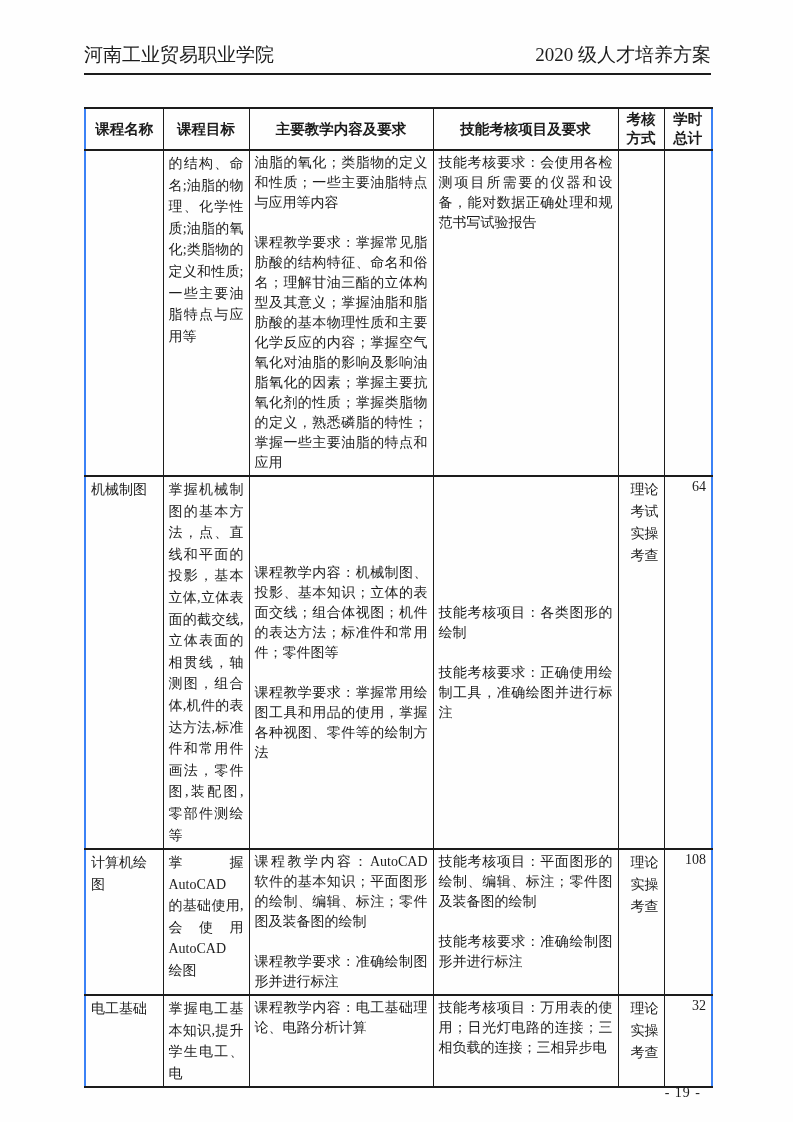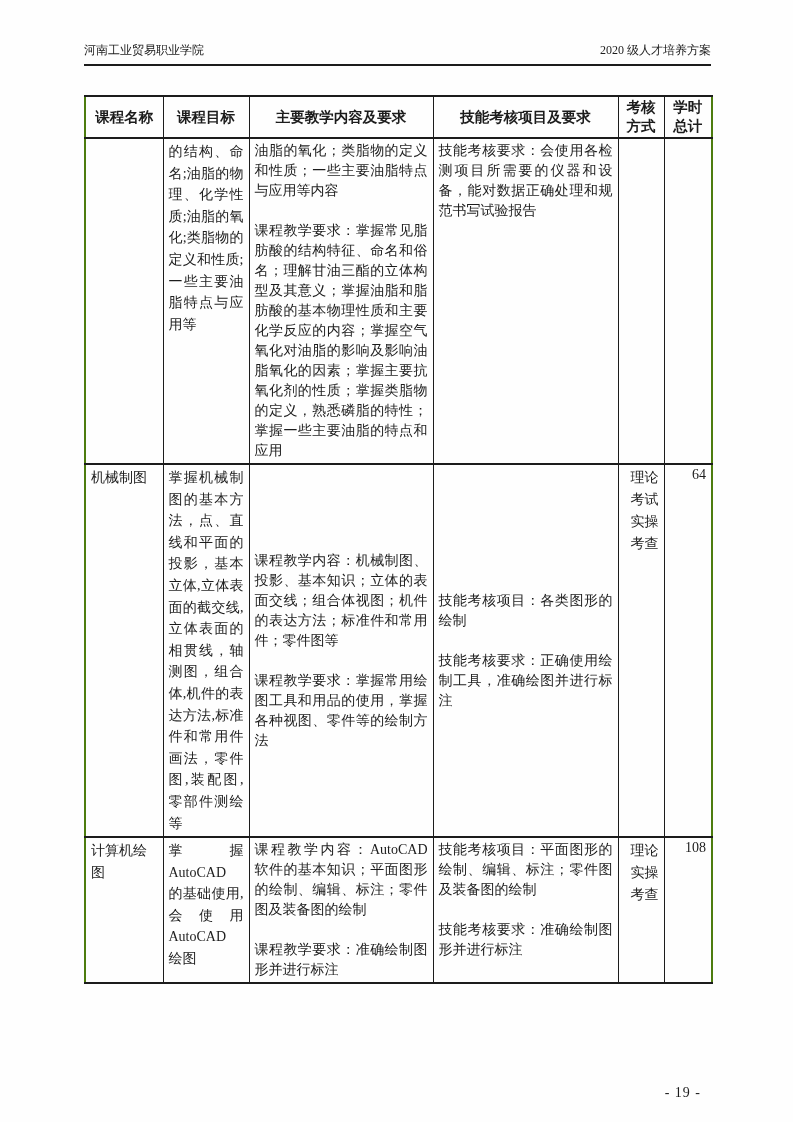--- a/index.html
+++ b/index.html
@@ -9,30 +9,30 @@
     width: 793px; height: 1122px;
     background: #fefefe;
     font-family: "Liberation Serif", "DejaVu Serif", serif;
     color: #1c1c1c;
     overflow: hidden;
   }
   .doc-header {
     position: absolute;
     top: 42px; left: 84px; width: 627px;
     display: flex; justify-content: space-between; align-items: flex-end;
-    font-size: 12px;
+    font-size: 19px;
     padding-bottom: 5px;
     border-bottom: 2px solid #1c1c1c;
   }
   .course-table {
     position: absolute;
-    top: 95px; left: 84px; width: 627px;
+    top: 107px; left: 84px; width: 627px;
     border-collapse: collapse;
     table-layout: fixed;
-    border: 2px solid #4d7c0f;
+    border: 2px solid #3b82f6;
   }
   .course-table th, .course-table td {
     border: 1px solid #1c1c1c;
     border-top-width: 2px;
     border-bottom-width: 2px;
     padding: 2px 5px;
     overflow: hidden;
   }
   .course-table th {
     height: 40px;
@@ -129,18 +129,28 @@
 
 课程教学要求：准确绘制图形并进行标注</td>
         <td class="c-assessment">技能考核项目：平面图形的绘制、编辑、标注；零件图及装备图的绘制
 
 技能考核要求：准确绘制图形并进行标注</td>
         <td class="c-method">理论
 实操
 考查</td>
         <td class="c-hours">108</td>
       </tr>
+      <tr class="row-4">
+        <td class="c-course">电工基础</td>
+        <td class="c-objective">掌握电工基本知识,提升学生电工、电</td>
+        <td class="c-content">课程教学内容：电工基础理论、电路分析计算</td>
+        <td class="c-assessment">技能考核项目：万用表的使用；日光灯电路的连接；三相负载的连接；三相异步电</td>
+        <td class="c-method">理论
+实操
+考查</td>
+        <td class="c-hours">32</td>
+      </tr>
     </tbody>
   </table>
 
   <div class="doc-footer">- 19 -</div>
 
 </div>
 
 </body></html>

